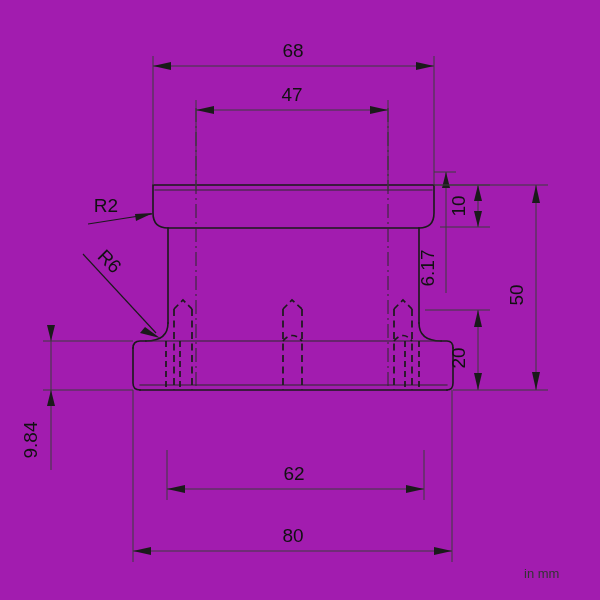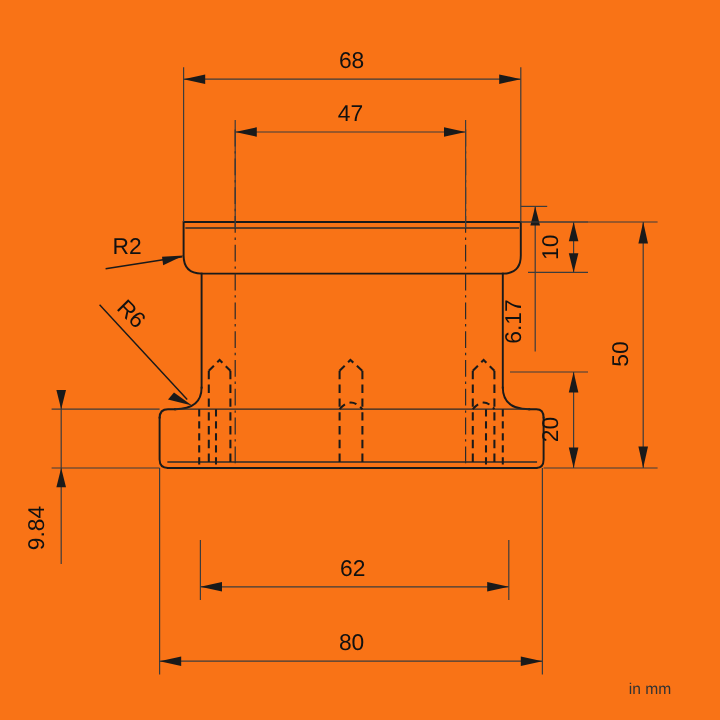--- a/index.html
+++ b/index.html
@@ -10,21 +10,21 @@
   body {
     width: 600px;
     height: 600px;
     font-family: "Liberation Sans", sans-serif;
     overflow: hidden;
   }
   #drawing-root {
     position: relative;
     width: 600px;
     height: 600px;
-    background: #f97316;
+    background: #a21caf;
   }
   svg#tech-drawing {
     display: block;
     width: 600px;
     height: 600px;
   }
   .solid {
     fill: none;
     stroke: #1a1a1a;
     stroke-width: 1.6;

